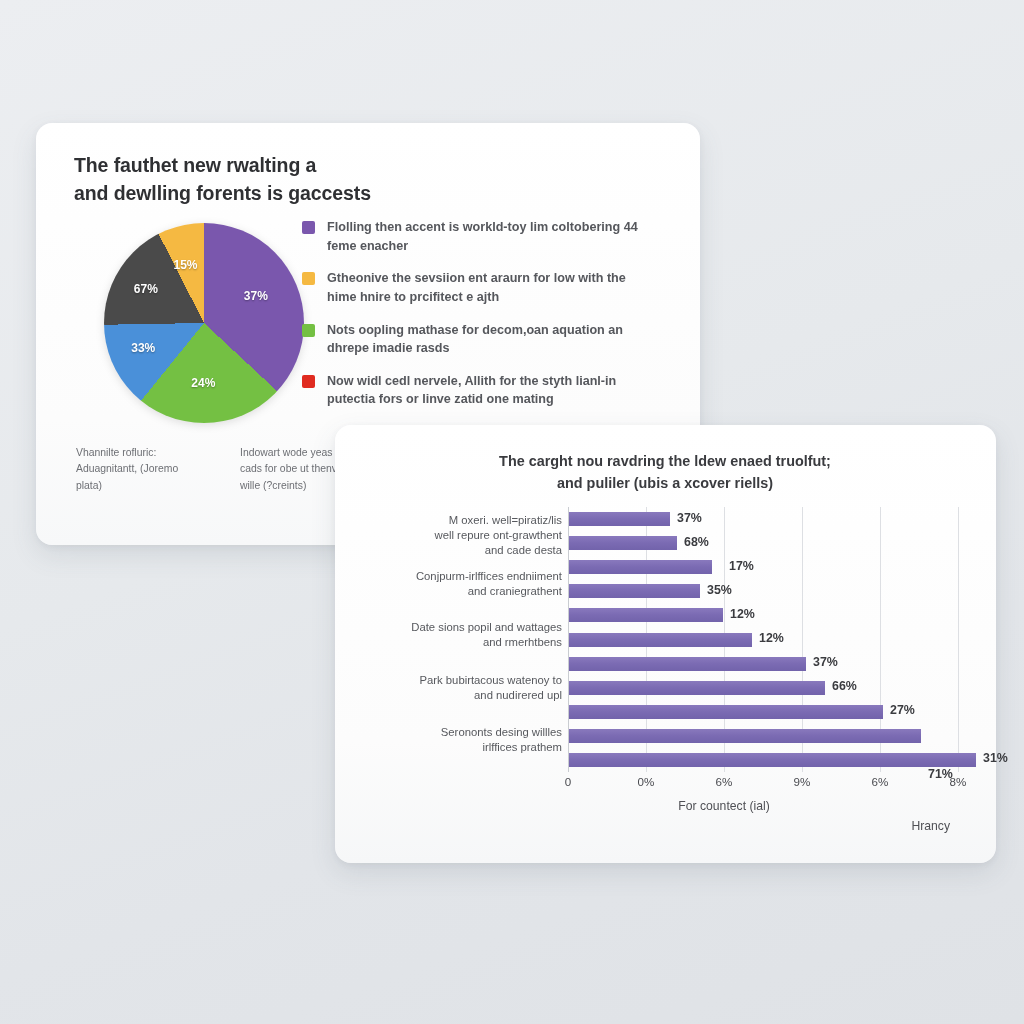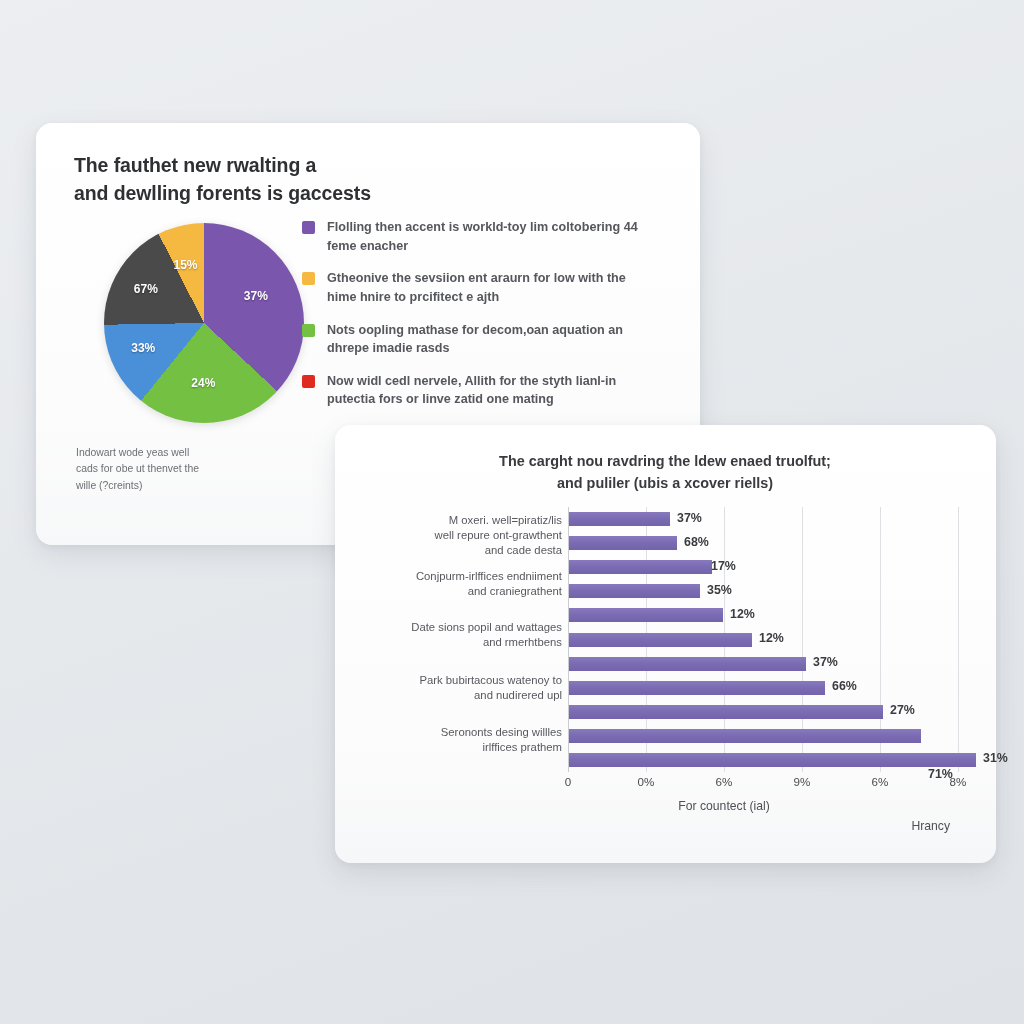--- a/index.html
+++ b/index.html
@@ -263,20 +263,21 @@
         <span class="legend-swatch" style="background: rgb(116, 192, 67);"></span>
         <span class="legend-text">Nots oopling mathase for decom,oan aquation an dhrepe imadie rasds</span>
       </div>
       <div class="legend-row">
         <span class="legend-swatch" style="background: rgb(224, 43, 32);"></span>
         <span class="legend-text">Now widl cedl nervele, Allith for the styth lianl-in putectia fors or linve zatid one mating</span>
       </div>
     </div>
 
   <div class="footnotes" id="pie-footnotes">
+      <div class="footnote">Vhannilte rofluric: Aduagnitantt, (Joremo plata)</div>
       <div class="footnote">Indowart wode yeas well cads for obe ut thenvet the wille (?creints)</div>
     </div>
 </div>
 
 <div class="card" id="card-bars">
 
   <div class="bar-title">
     <span>The carght nou ravdring the ldew enaed truolfut;</span>
     <span class="l2">and puliler (ubis a xcover riells)</span>
   </div>
@@ -300,21 +301,21 @@
     <div class="gridline" style="left: 78px;"></div>
         <div class="gridline" style="left: 156px;"></div>
         <div class="gridline" style="left: 234px;"></div>
         <div class="gridline" style="left: 312px;"></div>
         <div class="gridline" style="left: 390px;"></div>
         <div class="bar" style="left: 1px; top: 5px; width: 101px;"></div>
         <div class="bar-value" style="left: 109px; top: 4px;">37%</div>
         <div class="bar" style="left: 1px; top: 29px; width: 108px;"></div>
         <div class="bar-value" style="left: 116px; top: 28px;">68%</div>
         <div class="bar" style="left: 1px; top: 53px; width: 143px;"></div>
-        <div class="bar-value" style="left: 143px; top: 52px; text-align: right;">17%</div>
+        <div class="bar-value" style="left: 161px; top: 52px; text-align: right;">17%</div>
         <div class="bar" style="left: 1px; top: 77px; width: 131px;"></div>
         <div class="bar-value" style="left: 139px; top: 76px;">35%</div>
         <div class="bar" style="left: 1px; top: 101px; width: 154px;"></div>
         <div class="bar-value" style="left: 162px; top: 100px;">12%</div>
         <div class="bar" style="left: 1px; top: 126px; width: 183px;"></div>
         <div class="bar-value" style="left: 191px; top: 124px;">12%</div>
         <div class="bar" style="left: 1px; top: 150px; width: 237px;"></div>
         <div class="bar-value" style="left: 245px; top: 148px;">37%</div>
         <div class="bar" style="left: 1px; top: 174px; width: 256px;"></div>
         <div class="bar-value" style="left: 264px; top: 172px;">66%</div>

